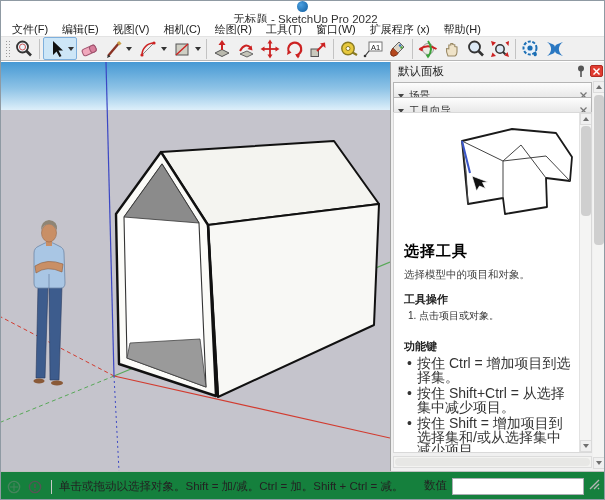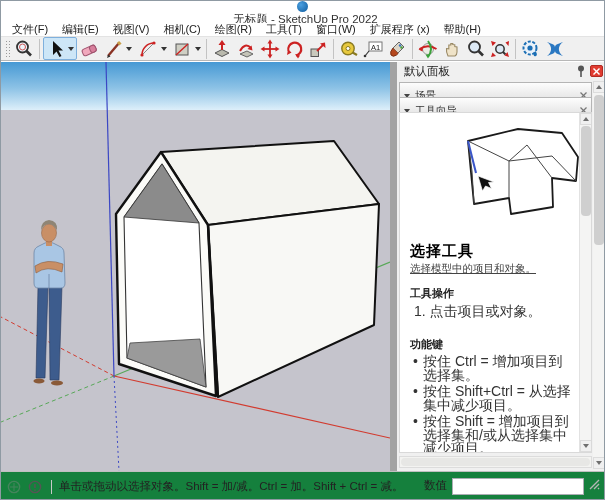--- a/index.html
+++ b/index.html
@@ -25,38 +25,38 @@
   .tbtn { width:24px; height:23px; display:flex; align-items:center; justify-content:center; flex:0 0 auto; }
   .tbtn svg { display:block; }
   .tbtn.dd { width:34px; }
   .tbtn.active { background:#cde6f7; border:1px solid #7fb0dd; border-radius:2px; }
   .caret { width:0; height:0; border-left:3.5px solid transparent; border-right:3.5px solid transparent; border-top:4px solid #333; margin-left:3px; }
 
   
   .viewport { position:absolute; left:0; top:61px; width:389px; height:409px; background:#c5c4cc; overflow:hidden; }
 
   
-  .tray { position:absolute; left:389px; top:61px; width:216px; height:409px; background:#f0f0f0; border-left:7px solid #a3a3a3; }
+  .tray { position:absolute; left:389px; top:61px; width:216px; height:409px; background:#f0f0f0; border-left:1px solid #a3a3a3; }
   .tray-header { position:absolute; left:0; top:0; right:0; height:18px; display:flex; align-items:center; padding:0 3px 0 7px; font-size:11.5px; color:#222; }
   .tray-title { flex:1; }
   .pin { width:12px; height:14px; margin-right:3px; }
   .tray-close { width:13px; height:12px; background:#e03c31; border:1px solid #b02a22; border-radius:2px; display:flex; align-items:center; justify-content:center; }
   .tray-close svg { display:block; }
   .sec-bar { position:absolute; left:2px; right:14px; height:27px; background:linear-gradient(#fdfdfd,#d8d8d8); border:1px solid #b5b5b5; display:flex; align-items:center; padding:0 4px; font-size:10.5px; color:#333; }
   .sec-bar .tri { width:0; height:0; border-left:3.5px solid transparent; border-right:3.5px solid transparent; border-top:4.5px solid #444; margin-right:5px; }
   .sec-bar .sec-x { margin-left:auto; font-size:0; }
   .sec-scenes { top:20px; } .sec-instructor { top:35px; }
 
   .instructor { position:absolute; left:2px; right:14px; top:50px; bottom:18px; background:#fff; border:1px solid #d9d9d9; overflow:hidden; }
   .instr-inner { position:absolute; left:0; right:12px; top:0; bottom:0; overflow:hidden; padding:2px 6px 0 10px; }
   .instr-illustration { margin:4px 0 2px 2px; }
   .instr-h1 { font-size:15px; font-weight:bold; color:#000; margin-top:6px; letter-spacing:1px; }
-  .instr-sub { font-size:10.5px; color:#444; margin-top:1px;text-decoration:underline; }
+  .instr-sub { font-size:10.5px; color:#444; margin-top:7px; }
   .instr-h4 { font-size:11px; font-weight:bold; color:#222; margin-top:10px; }
-  .instr-step { font-size:14px; color:#333; margin:2px 0 16px 4px; }
+  .instr-step { font-size:10px; color:#333; margin:2px 0 16px 4px; }
   ul.instr-list { list-style:none; margin-top:2px; }
   ul.instr-list li { font-size:14px; color:#333; line-height:13.5px; padding-left:13px; position:relative; margin-top:3px; }
   ul.instr-list li::before { content:"•"; position:absolute; left:3px; top:0; color:#333; }
 
   
   .vscroll { position:absolute; width:12px; background:#f4f4f3; }
   .vscroll .arr { position:absolute; left:0; width:12px; height:12px; background:#f0f0f0; border:1px solid #dcdcdc; display:flex; align-items:center; justify-content:center; }
   .arr-up::after { content:""; width:0; height:0; border-left:3px solid transparent; border-right:3px solid transparent; border-bottom:4px solid #6f6f6f; }
   .arr-dn::after { content:""; width:0; height:0; border-left:3px solid transparent; border-right:3px solid transparent; border-top:4px solid #6f6f6f; }
   .thumb { position:absolute; left:1px; width:10px; background:#cfcfcf; border-radius:4px; }

